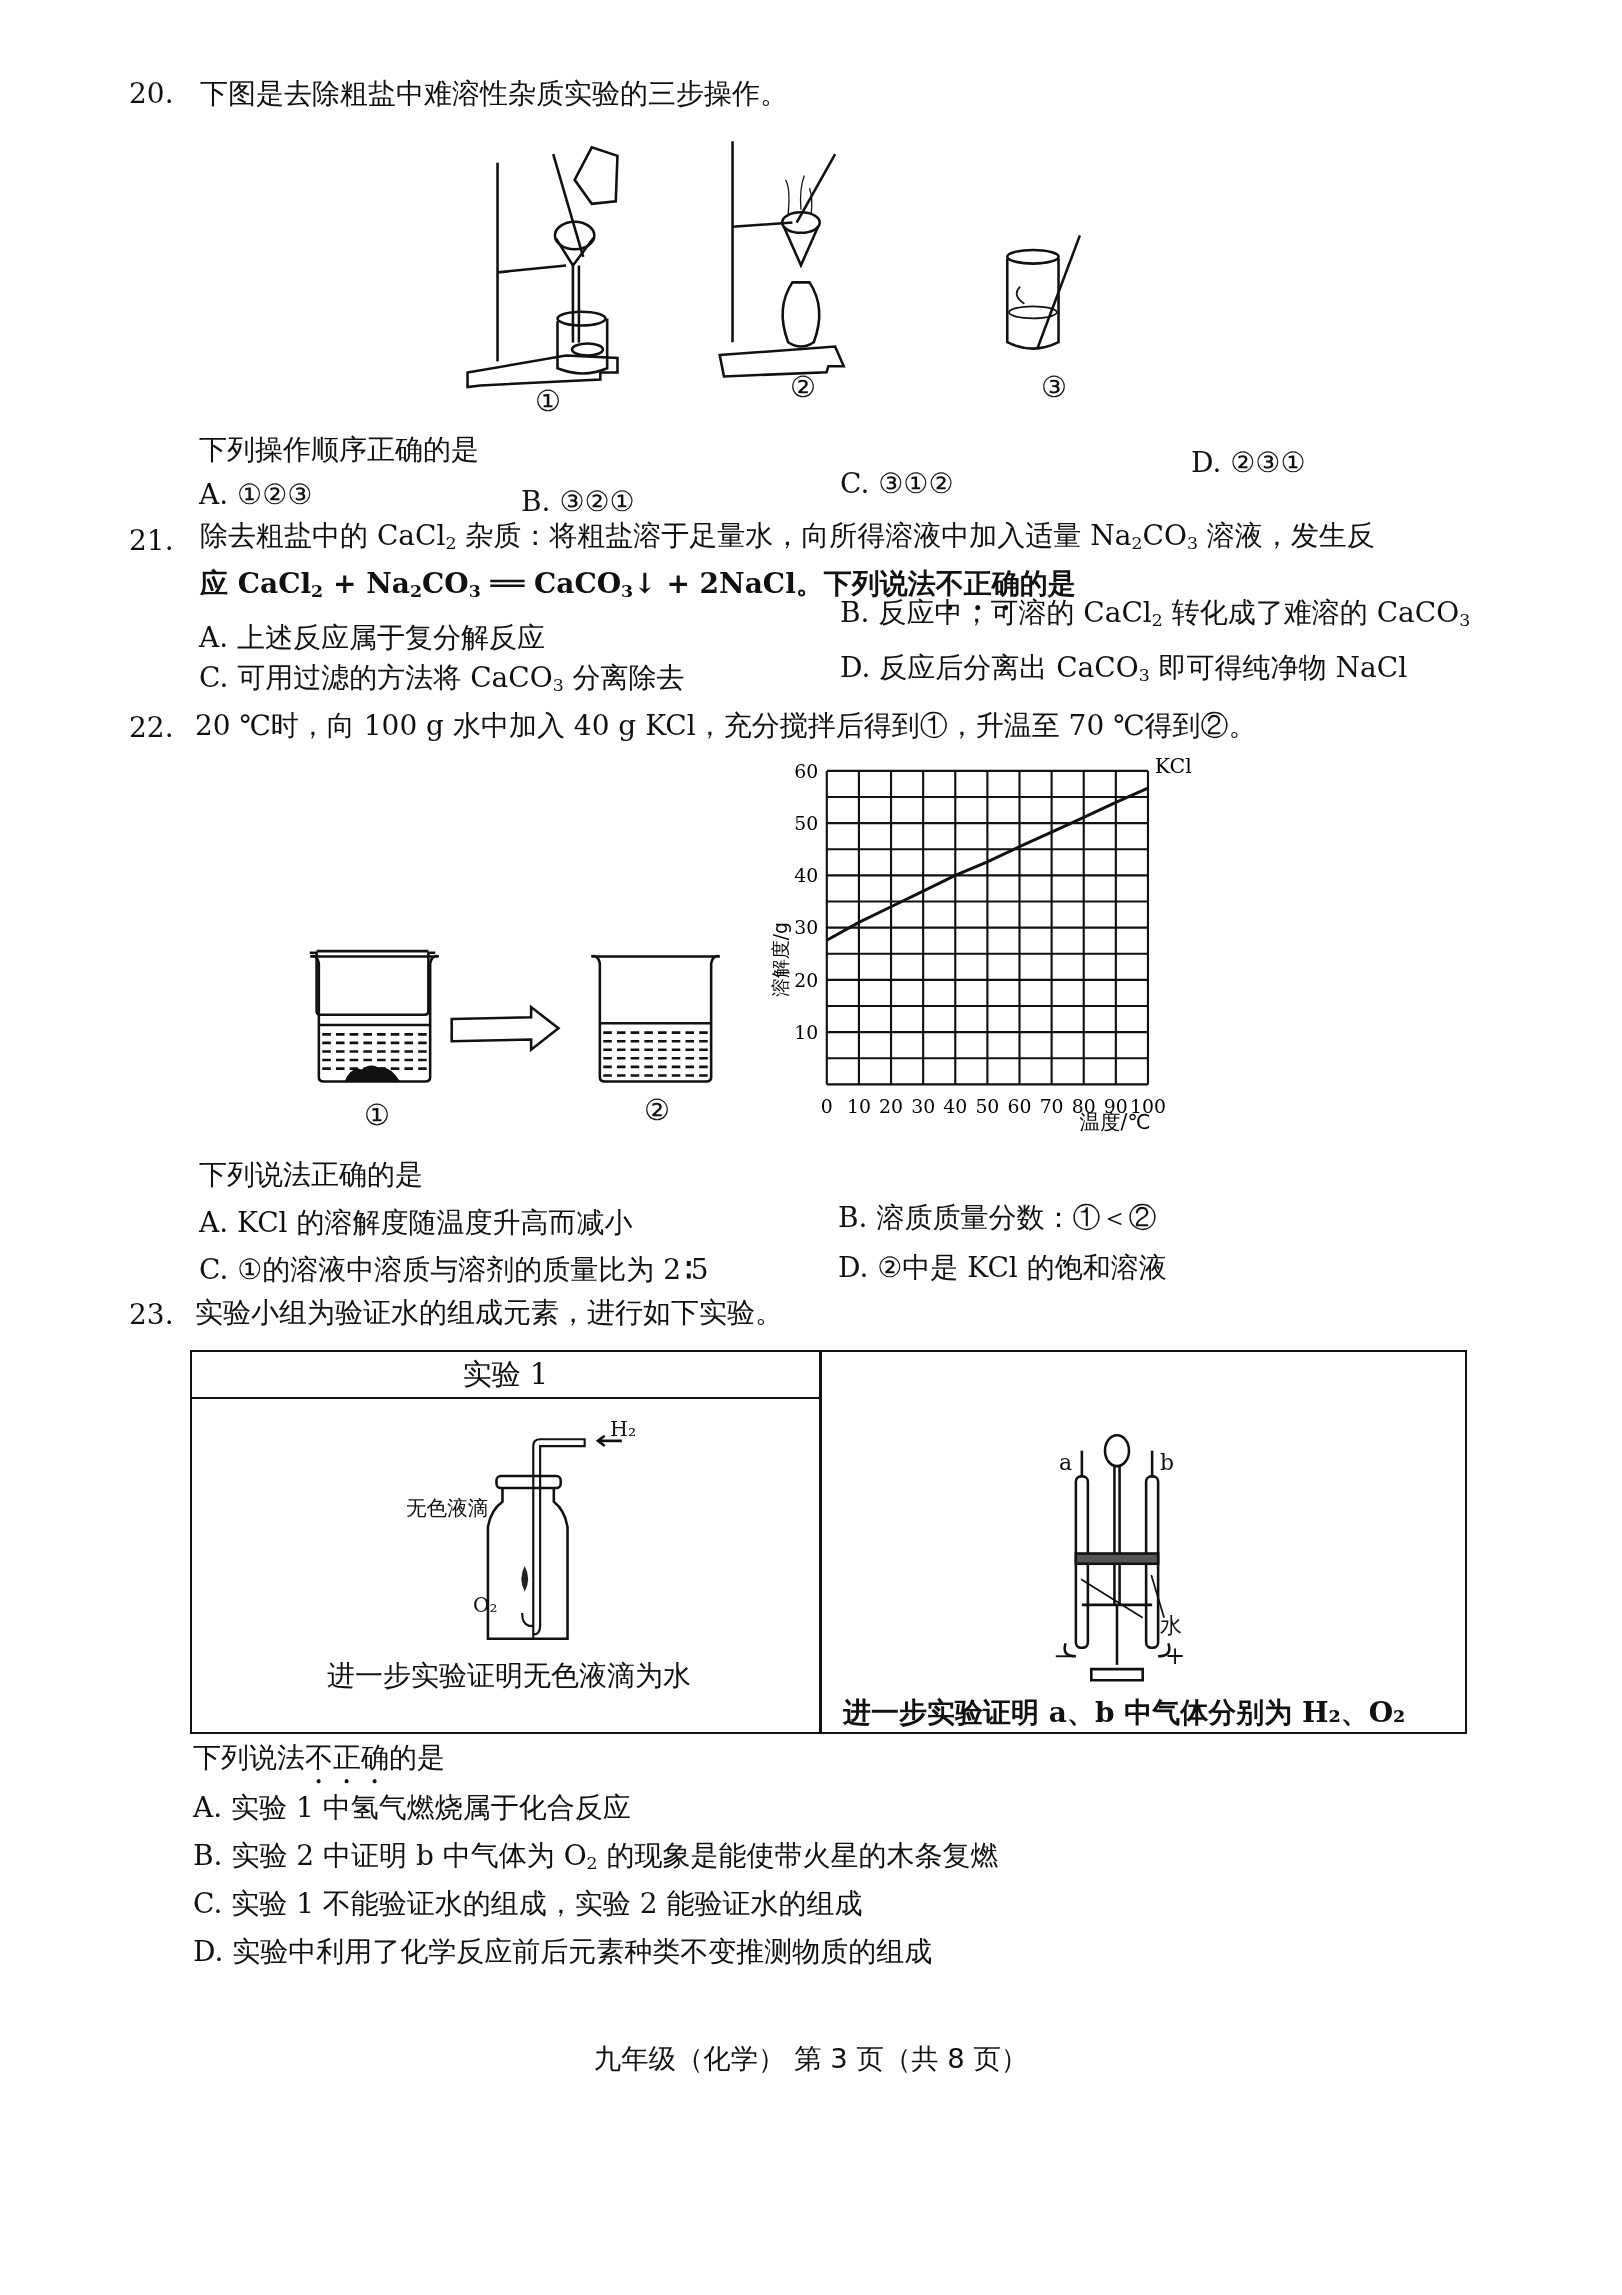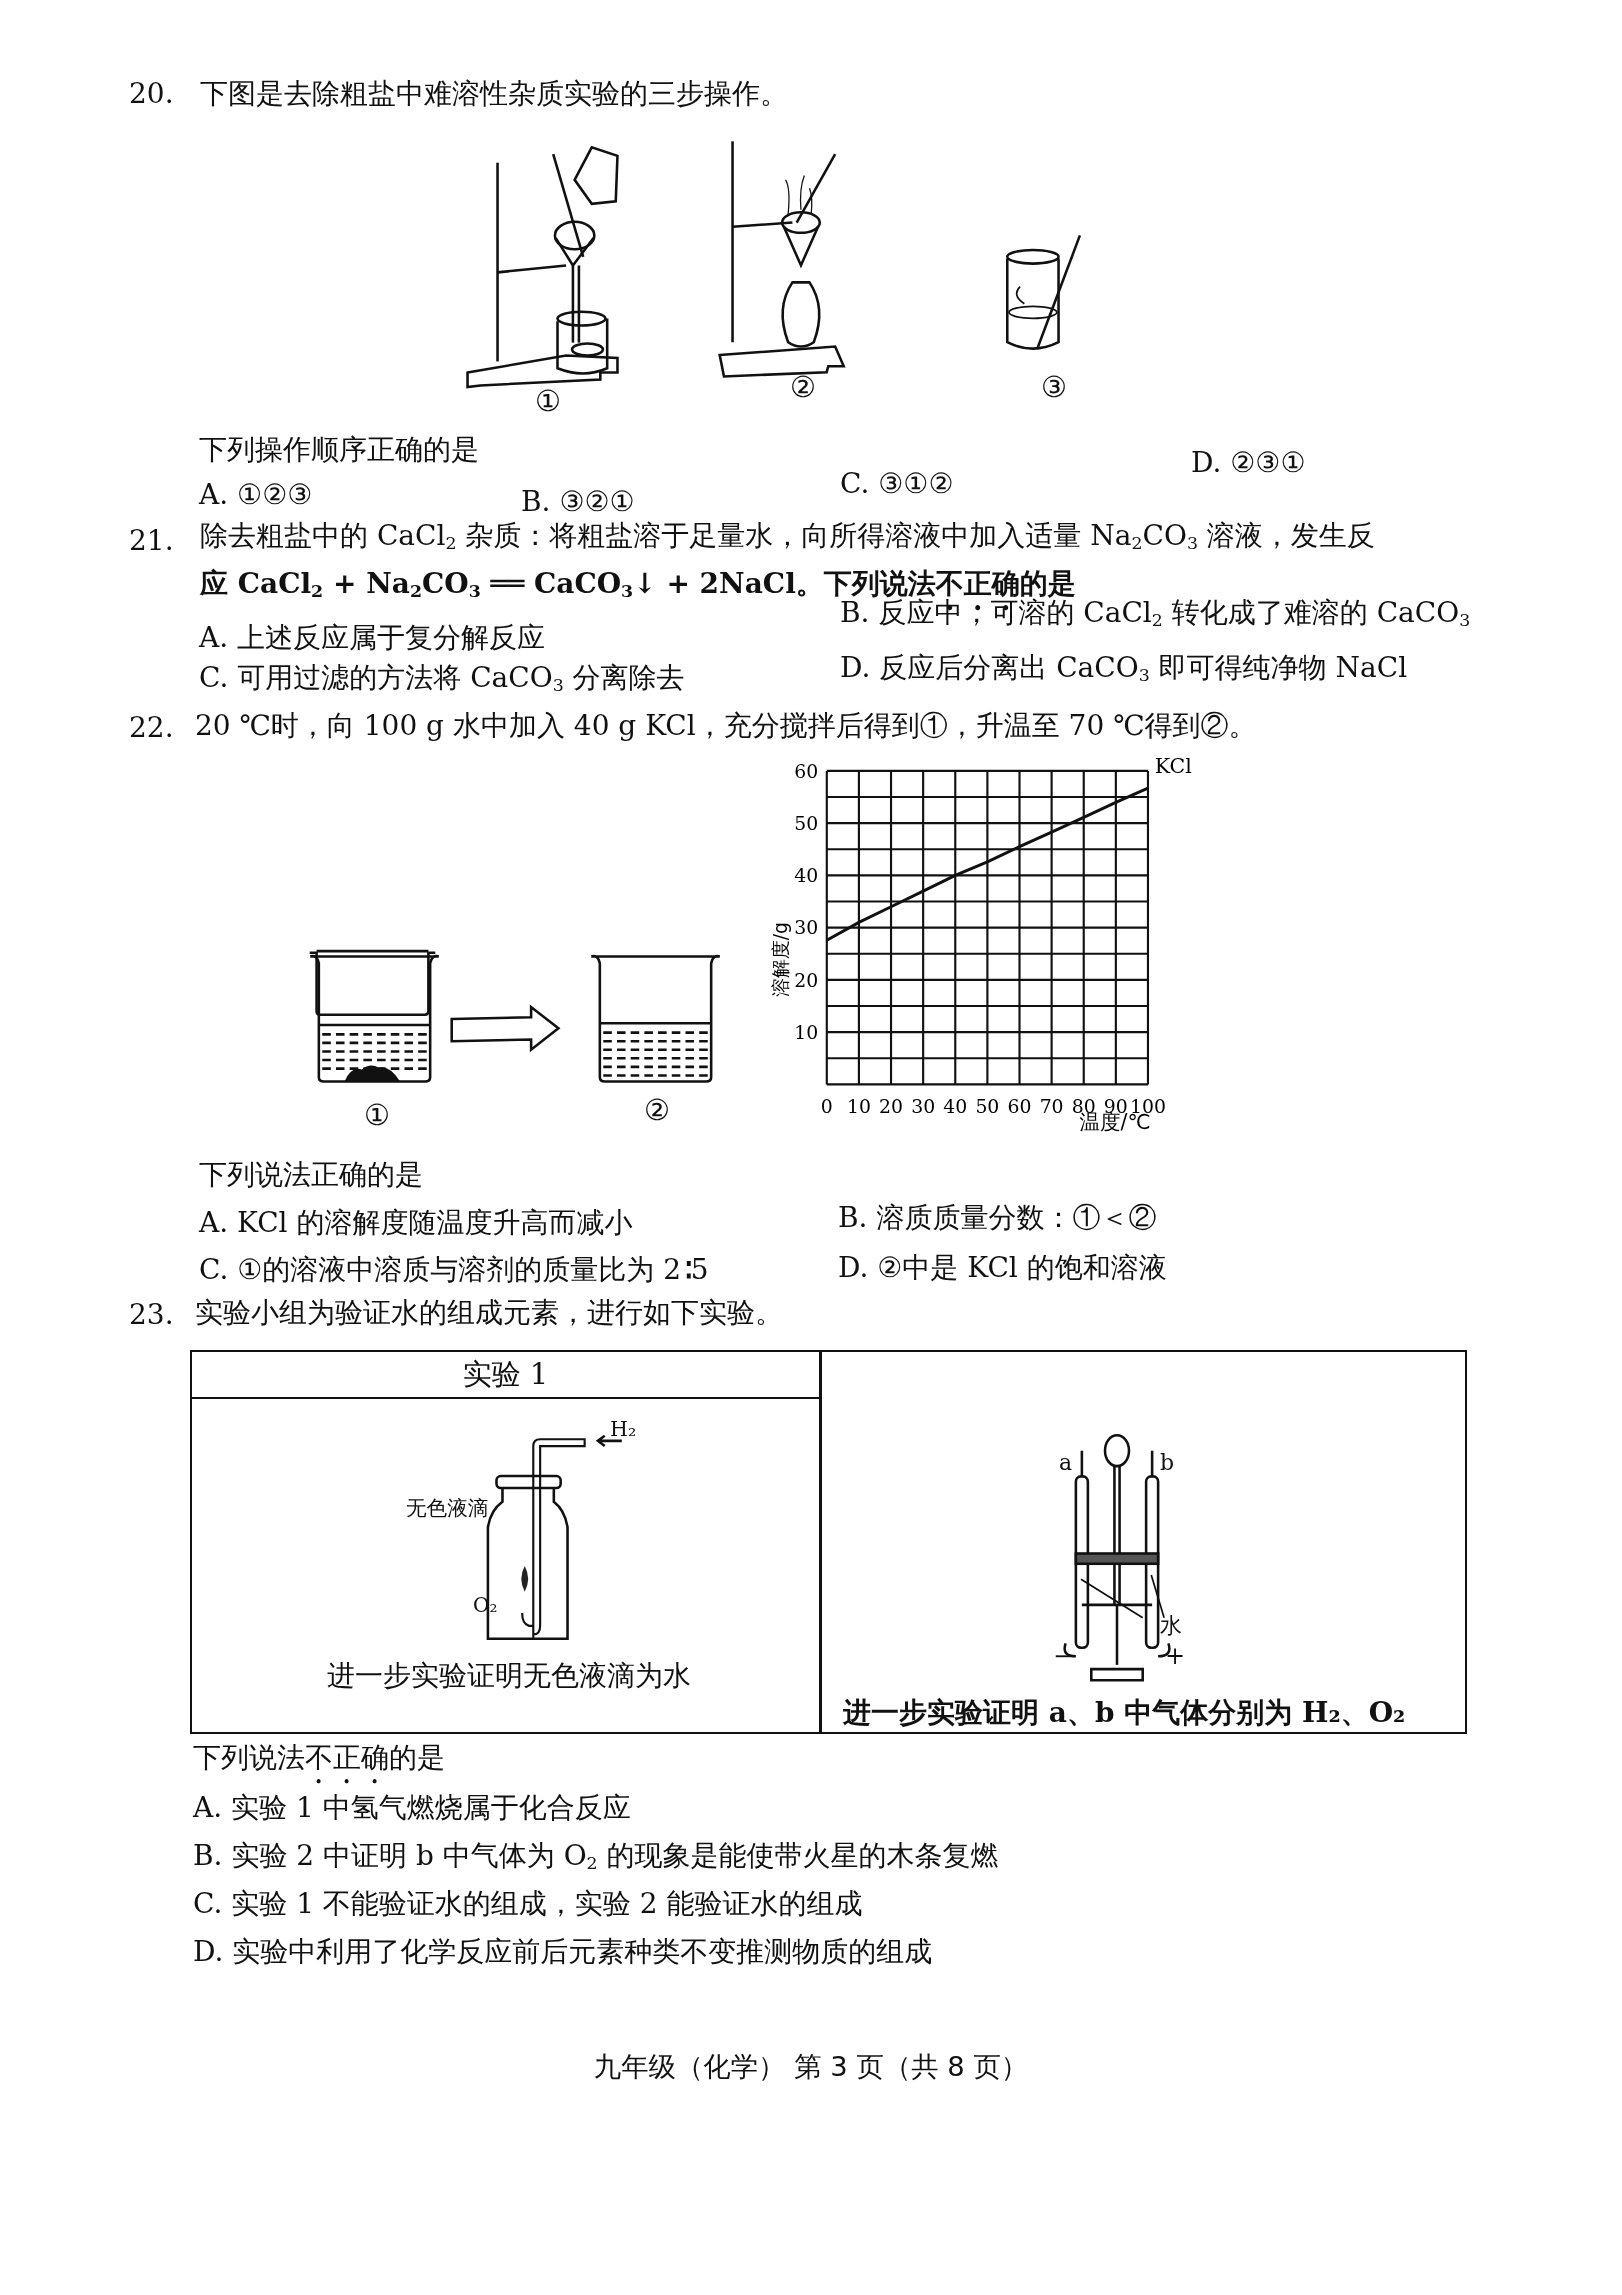--- a/index.html
+++ b/index.html
@@ -10,21 +10,21 @@
   .opt { font-size: 28px; }
   sub { font-size: 0.62em; vertical-align: -0.25em; line-height: 0; }
   .dot-em { text-emphasis: dot; -webkit-text-emphasis: dot; text-emphasis-position: under; -webkit-text-emphasis-position: under; }
   svg { position: absolute; overflow: visible; }
   .stroke { stroke: #111; fill: none; stroke-width: 3; }
   .table23 { position: absolute; left: 190px; top: 1350px; width: 1277px; height: 384px;
              border: 2.6px solid #111; box-sizing: border-box; }
   .table23 .hdr { position: absolute; top: 0; height: 47px; border-bottom: 2.6px solid #111;
                   box-sizing: border-box; font-size: 29px; line-height: 45px; text-align: center; }
   .table23 .col-div { position: absolute; left: 627px; top: 0; bottom: 0; width: 2.6px; background: #111; }
-  .footer { left: 0; width: 1622px; text-align: center; font-family: "DejaVu Sans", sans-serif; margin-top: 8px; }
+  .footer { left: 0; width: 1622px; text-align: center; font-family: "DejaVu Sans", sans-serif; }
 </style>
 </head>
 <body>
 
 <div class="t q" style="left:129px;top:77px;">20.</div>
 <div class="t q" style="left:200px;top:79px;font-family:Liberation Mono, monospace;">下图是去除粗盐中难溶性杂质实验的三步操作。</div>
 
 <svg style="left:463px;top:137px;" width="189" height="257" viewBox="0 0 220 300">
   <g class="stroke" stroke-width="3">
     <path d="M5 275 L120 255 L180 258 L180 275 L160 275 L160 283 L20 290 L5 292 Z"></path>

